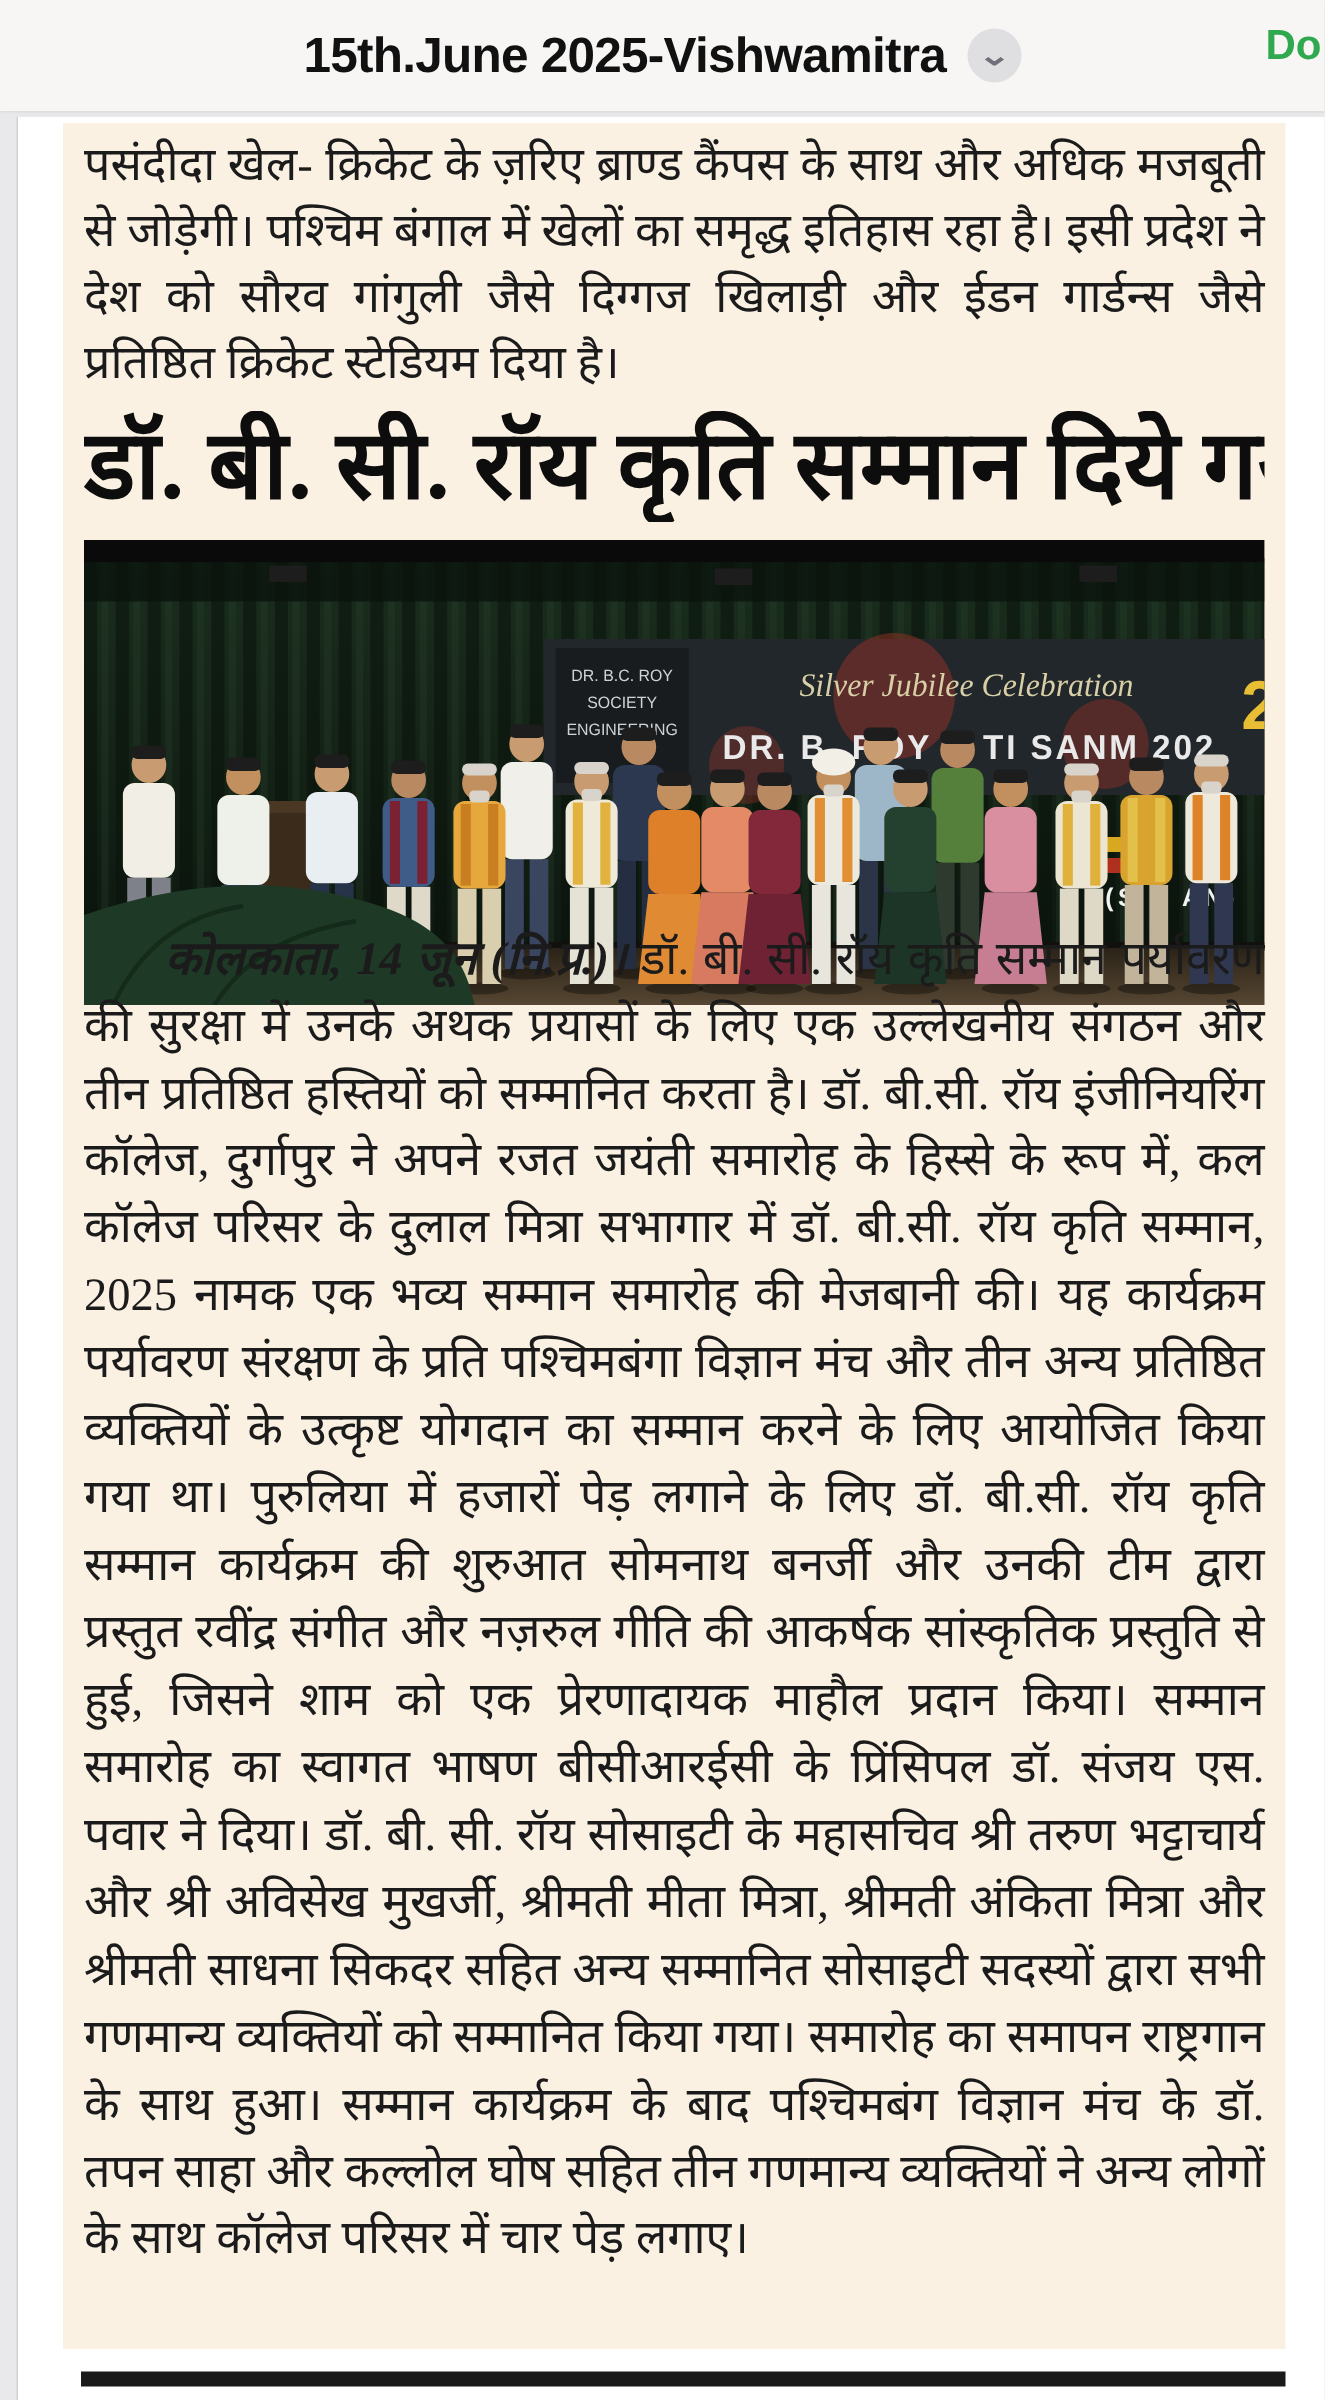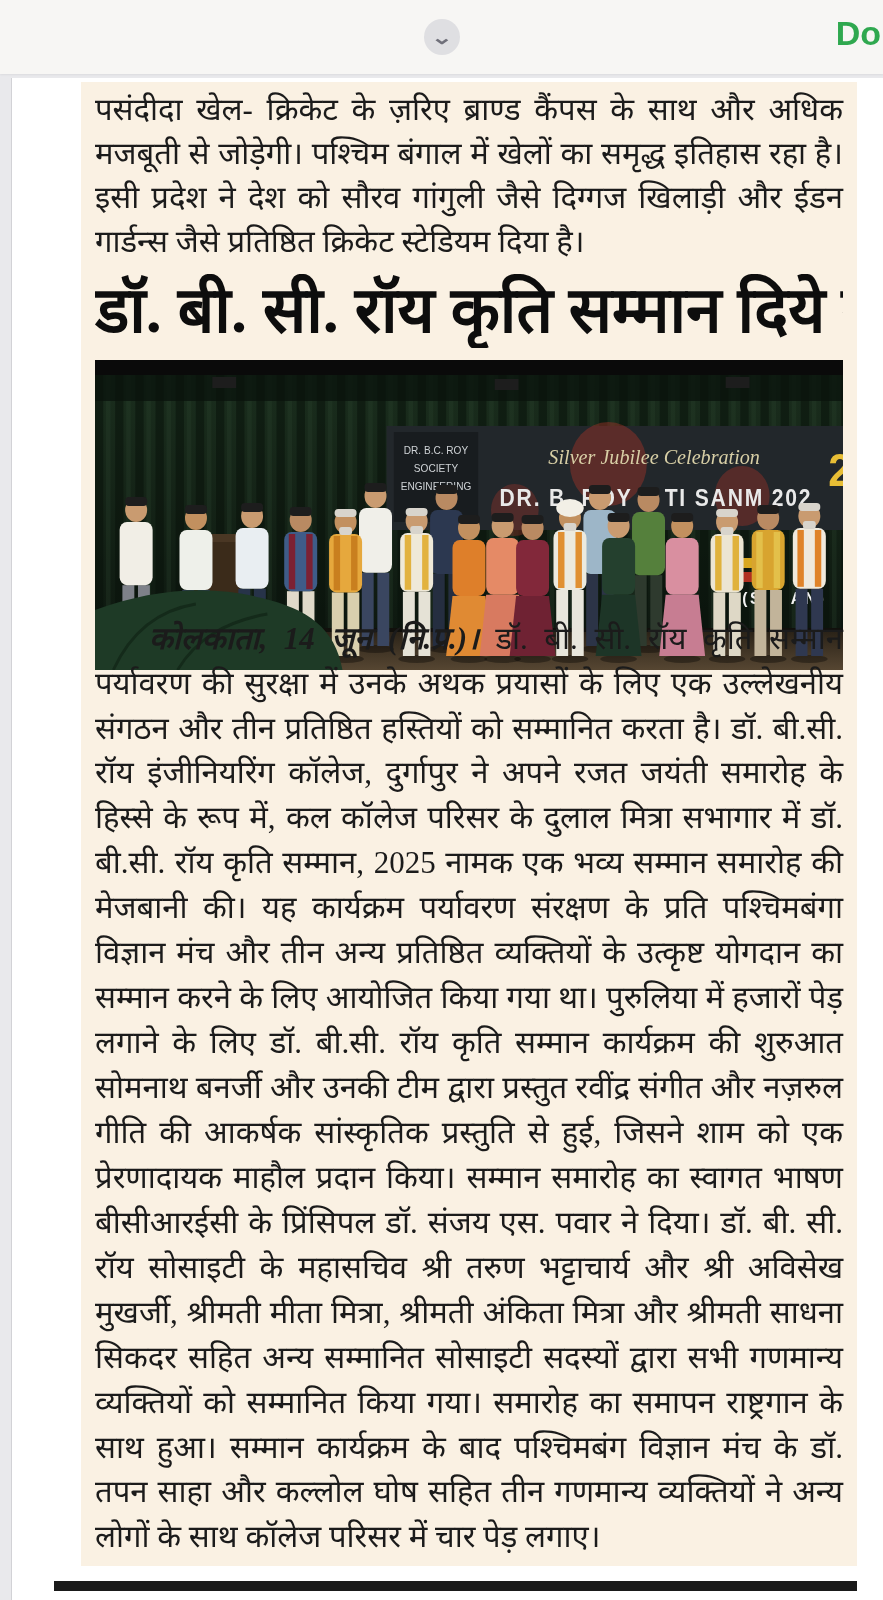--- a/index.html
+++ b/index.html
@@ -8,48 +8,49 @@
   .ql-header{position:absolute;top:0;left:0;width:883px;height:74px;
     background:#f7f6f4;display:flex;align-items:center;justify-content:center;
     box-shadow:0 1px 2px rgba(0,0,0,.06);z-index:5;}
   .title-wrap{display:flex;align-items:center;gap:14px;max-width:760px;}
   .doc-title{font-size:33px;font-weight:700;color:#111;white-space:nowrap;
     letter-spacing:-0.5px;}
   .chev-btn{width:36px;height:36px;border-radius:50%;background:#dfdfe2;
     display:flex;align-items:center;justify-content:center;border:none;flex:0 0 auto;}
   .chev-glyph{color:#70707a;font-size:19px;font-weight:700;line-height:1;
     transform:scaleX(1.4);}
-  .done-btn{position:absolute;right:0;top:14px;color:#2fa84f;font-size:34px;
+  .done-btn{position:absolute;right:0;top:14px;color:#2fa84f;font-size:28px;
     font-weight:600;background:none;border:none;padding:0 2px 0 0;}
   
   .page{position:absolute;top:78px;left:0;width:883px;height:1522px;}
   .sheet{position:absolute;left:12px;top:0;right:0;bottom:0;background:#ffffff;
     box-shadow:-1px 0 0 #d2d2d6;}
   .article{position:absolute;top:4px;left:30px;right:26px;bottom:34px;
     background:#faf1e3;padding:6px 14px 10px 14px;overflow:hidden;
-    box-sizing:border-box;margin-left:39px;}
+    box-sizing:border-box;}
   .intro{margin:0;font-family:"Liberation Serif","DejaVu Serif",serif;
     font-size:31px;line-height:1.42;color:#1b1b1b;text-align:justify;}
   .headline{margin:10px 0 12px 0;font-family:"Liberation Serif","DejaVu Serif",serif;
     font-size:64px;line-height:1.15;font-weight:700;color:#0d0d0d;
     text-align:center;white-space:nowrap;overflow:hidden;}
   .photo{display:block;width:100%;height:239px;margin:2px 0 18px 0;}
   .photo svg{display:block;width:100%;height:310px;}
   .body-par{margin:0;font-family:"Liberation Serif","DejaVu Serif",serif;
     font-size:31px;line-height:1.45;color:#1b1b1b;text-align:justify;
     text-indent:54px;}
   .body-par b{font-weight:700;font-style:italic;}
   .bottom-rule{position:absolute;left:42px;right:26px;bottom:9px;height:10px;
     background:#1a1a1a;}
 </style>
 </head>
 <body>
 
 <header class="ql-header">
   <div class="title-wrap">
+    <span class="doc-title">15th.June 2025-Vishwamitra</span>
     <button class="chev-btn">
       <span class="chev-glyph">⌄</span>
     </button>
   </div>
   <button class="done-btn">Do</button>
 </header>
 
 <div class="page">
   <div class="sheet">
     <div class="article">

